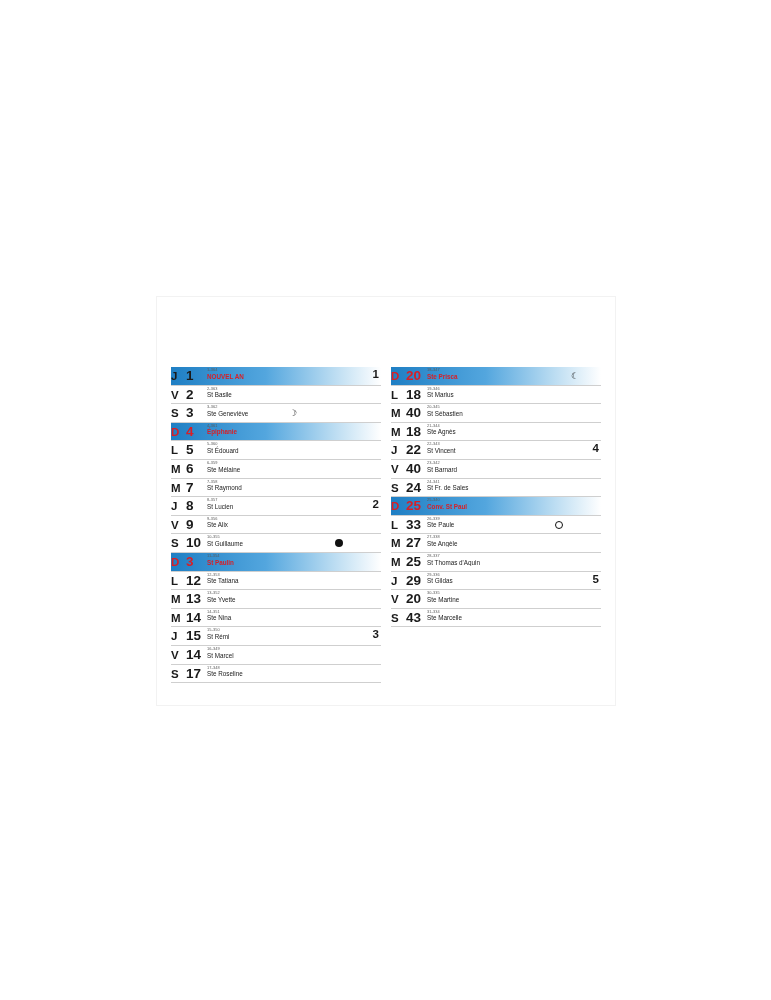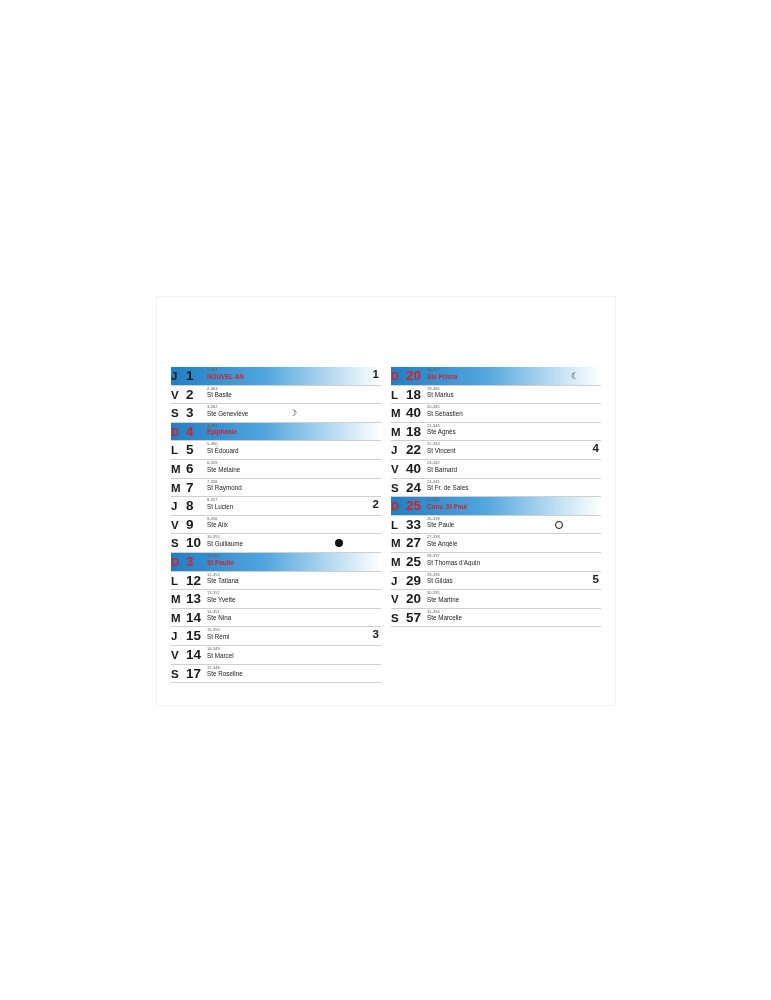--- a/index.html
+++ b/index.html
@@ -394,21 +394,21 @@
         <div class="row">
           <div class="dow">V</div>
           <div class="dnum">20</div>
           <div class="namecell">
             <div class="ref">30-335</div>
             <div class="saint">Ste Martine</div>
           </div>
         </div>
         <div class="row">
           <div class="dow">S</div>
-          <div class="dnum">57</div>
+          <div class="dnum">43</div>
           <div class="namecell">
             <div class="ref">31-334</div>
             <div class="saint">Ste Marcelle</div>
           </div>
         </div>
       </div>
   </div>
 </div>
 
 </body></html>

